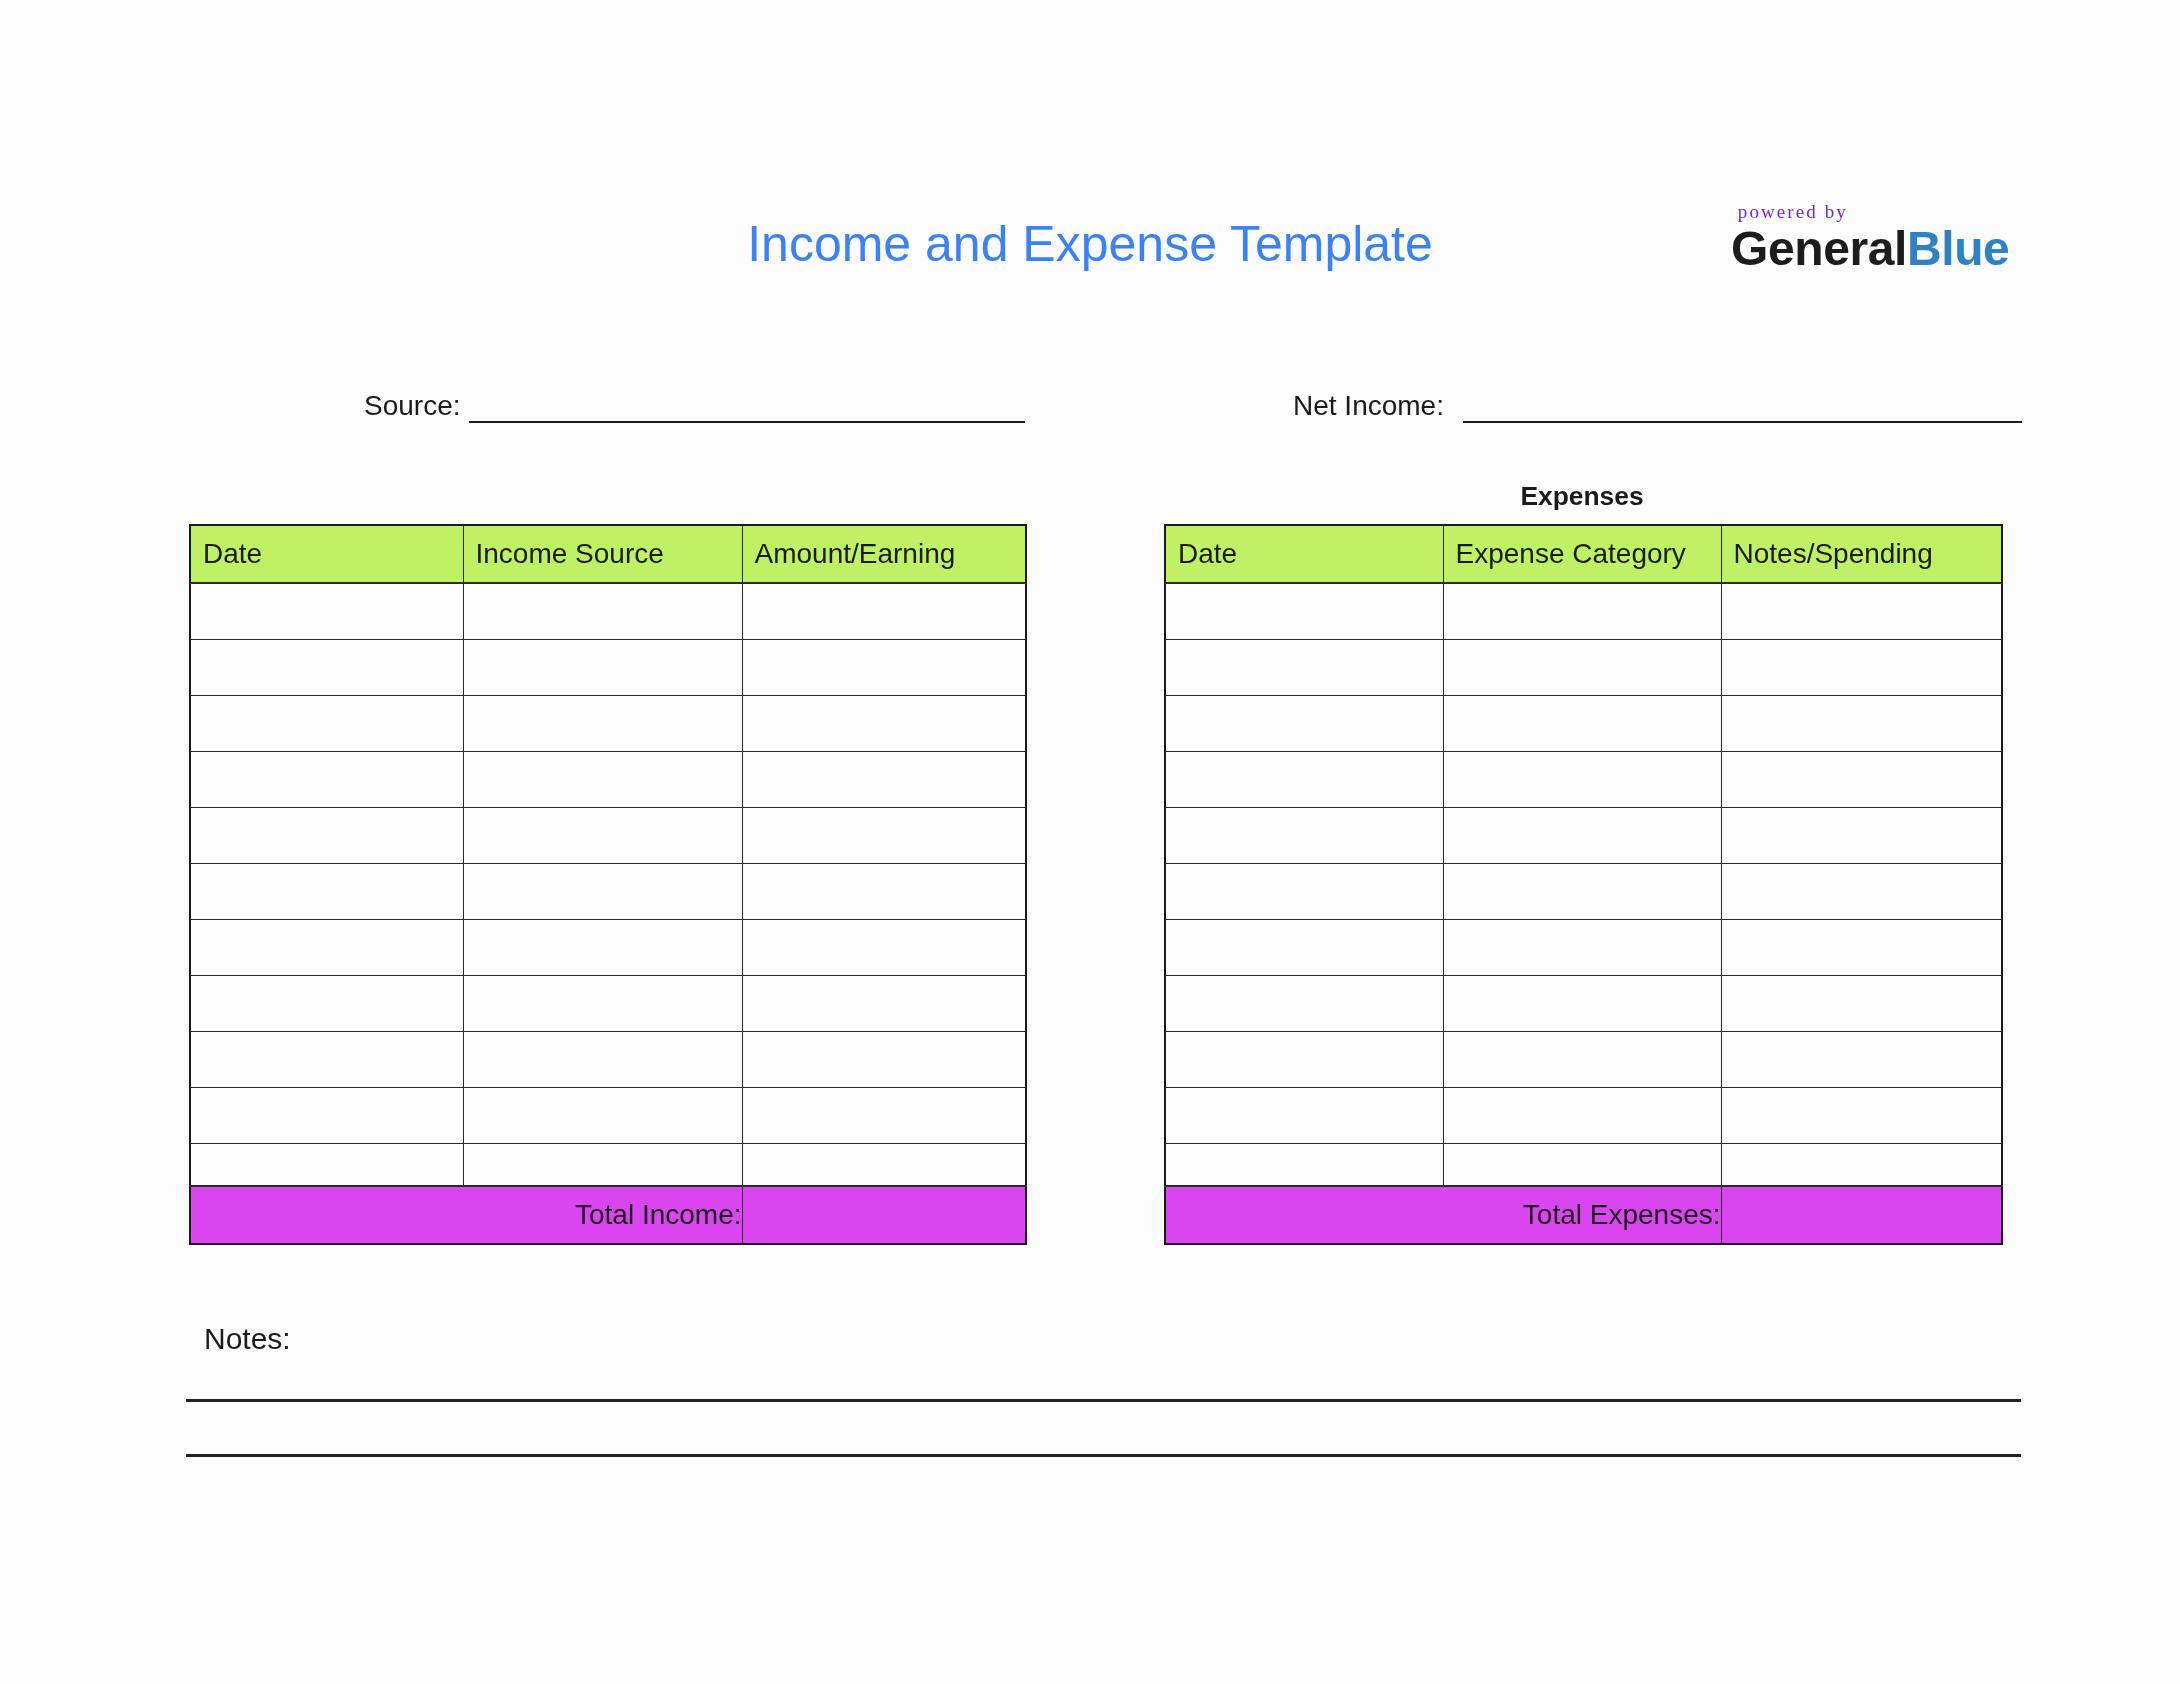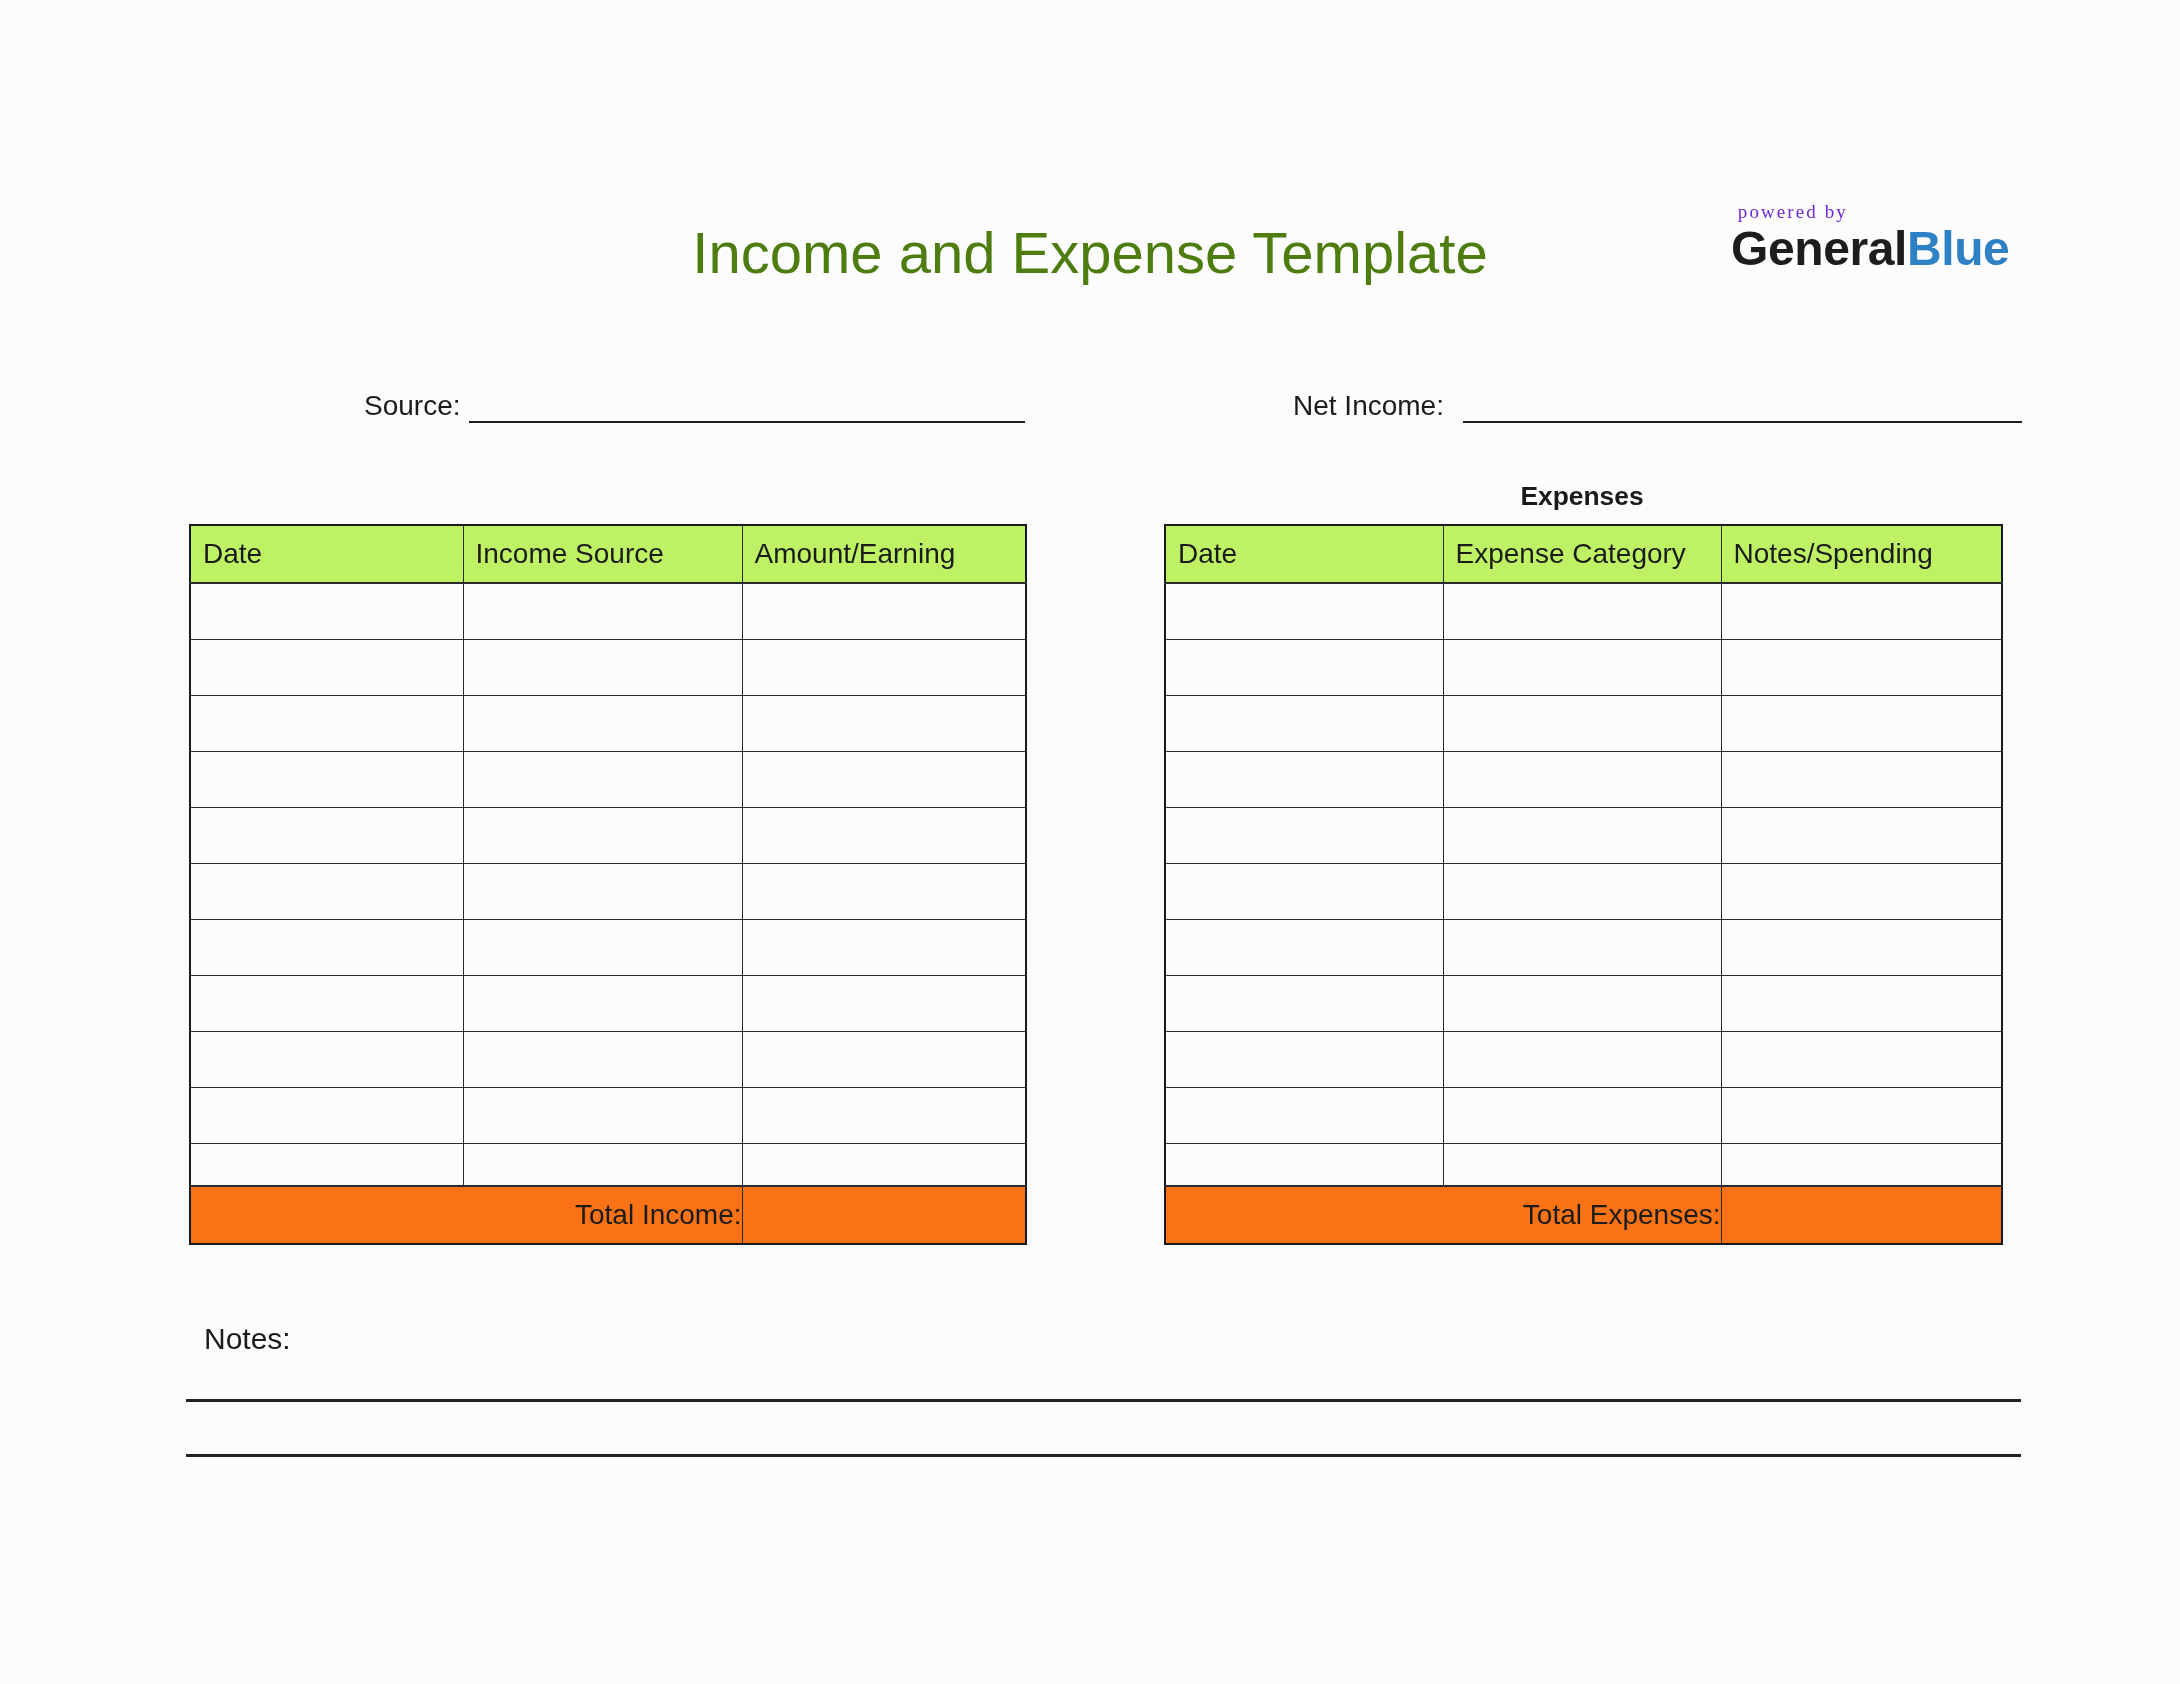--- a/index.html
+++ b/index.html
@@ -6,22 +6,22 @@
   body{
     width:2181px;height:1685px;
     background:#fcfcfc;
     font-family:"Liberation Sans","DejaVu Sans",sans-serif;
     color:#1b1b1b;
   }
   .page{position:relative;width:2181px;height:1685px;overflow:hidden;background:#fcfcfc;}
 
   
   .title{
-    position:absolute;left:1090px;top:220px;transform:translateX(-50%);
-    font-size:58px;line-height:65px;white-space:nowrap;color:#4d7c0f;
+    position:absolute;left:1090px;top:212px;transform:translateX(-50%);
+    font-size:50px;line-height:65px;white-space:nowrap;color:#3b82f6;
   }
 
   
   .logo{position:absolute;left:1731px;top:198px;}
   .powered{font-size:19px;letter-spacing:2.1px;color:#6d28d9;line-height:27px;padding-left:6.8px;white-space:nowrap;font-family:Liberation Serif, serif;}
   .brand{font-size:48px;font-weight:700;letter-spacing:-0.4px;line-height:44px;color:#1d1d1d;margin-top:1.7px;white-space:nowrap;}
   .brand .blue{color:#2e81c4;}
 
   
   .flabel{position:absolute;top:390px;font-size:28px;line-height:32px;white-space:nowrap;}
@@ -47,21 +47,21 @@
     overflow:hidden;
   }
   .grid thead th{
     height:56px;background:#bef264;
     text-align:left;padding-left:12px;
     border-bottom-width:2.6px;
   }
   .grid tbody tr{height:56px;background:transparent;}
   .grid tbody tr.short{height:43px;}
   .grid tfoot td{
-    height:56px;background:#f97316;
+    height:56px;background:#d946ef;
     border-top-width:2.6px;
   }
   .total-label{text-align:right;padding-right:13.6px;}
 
   
   .notes-label{position:absolute;left:204px;top:1322px;font-size:30px;line-height:34px;}
   .notes-line{position:absolute;left:186px;width:1835px;height:2.6px;background:#222;}
 </style>
 </head>
 <body>

